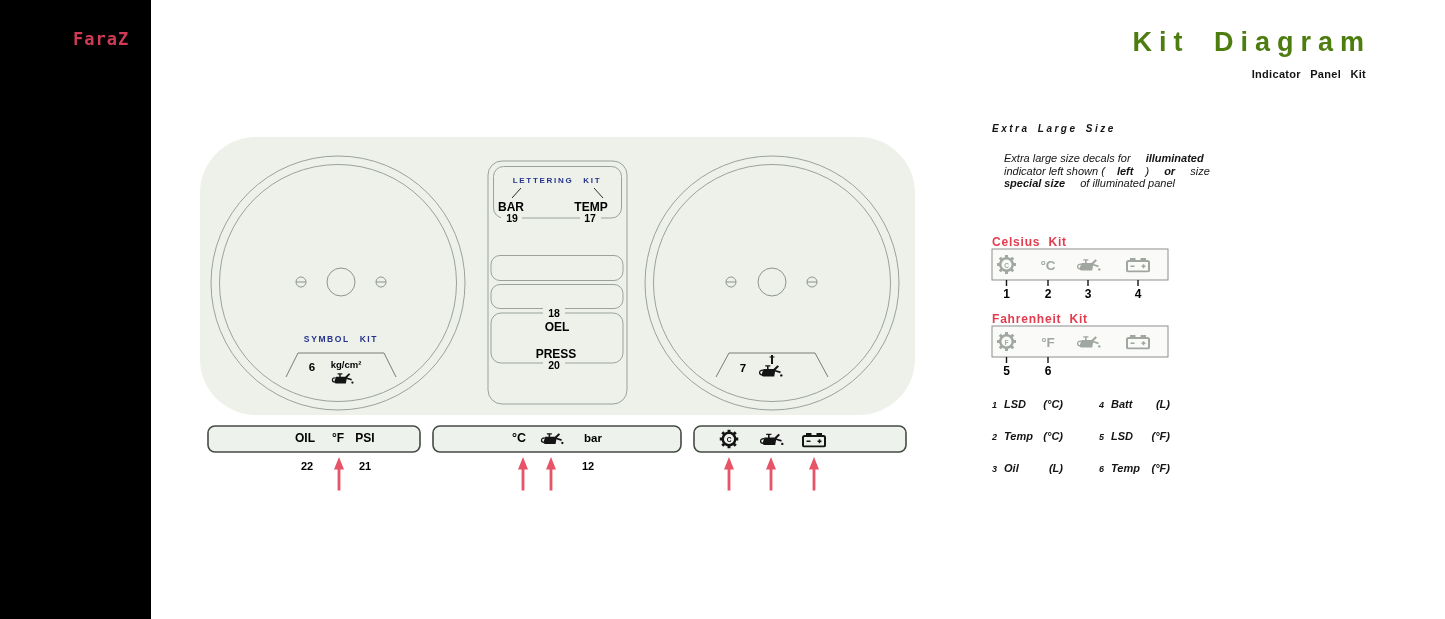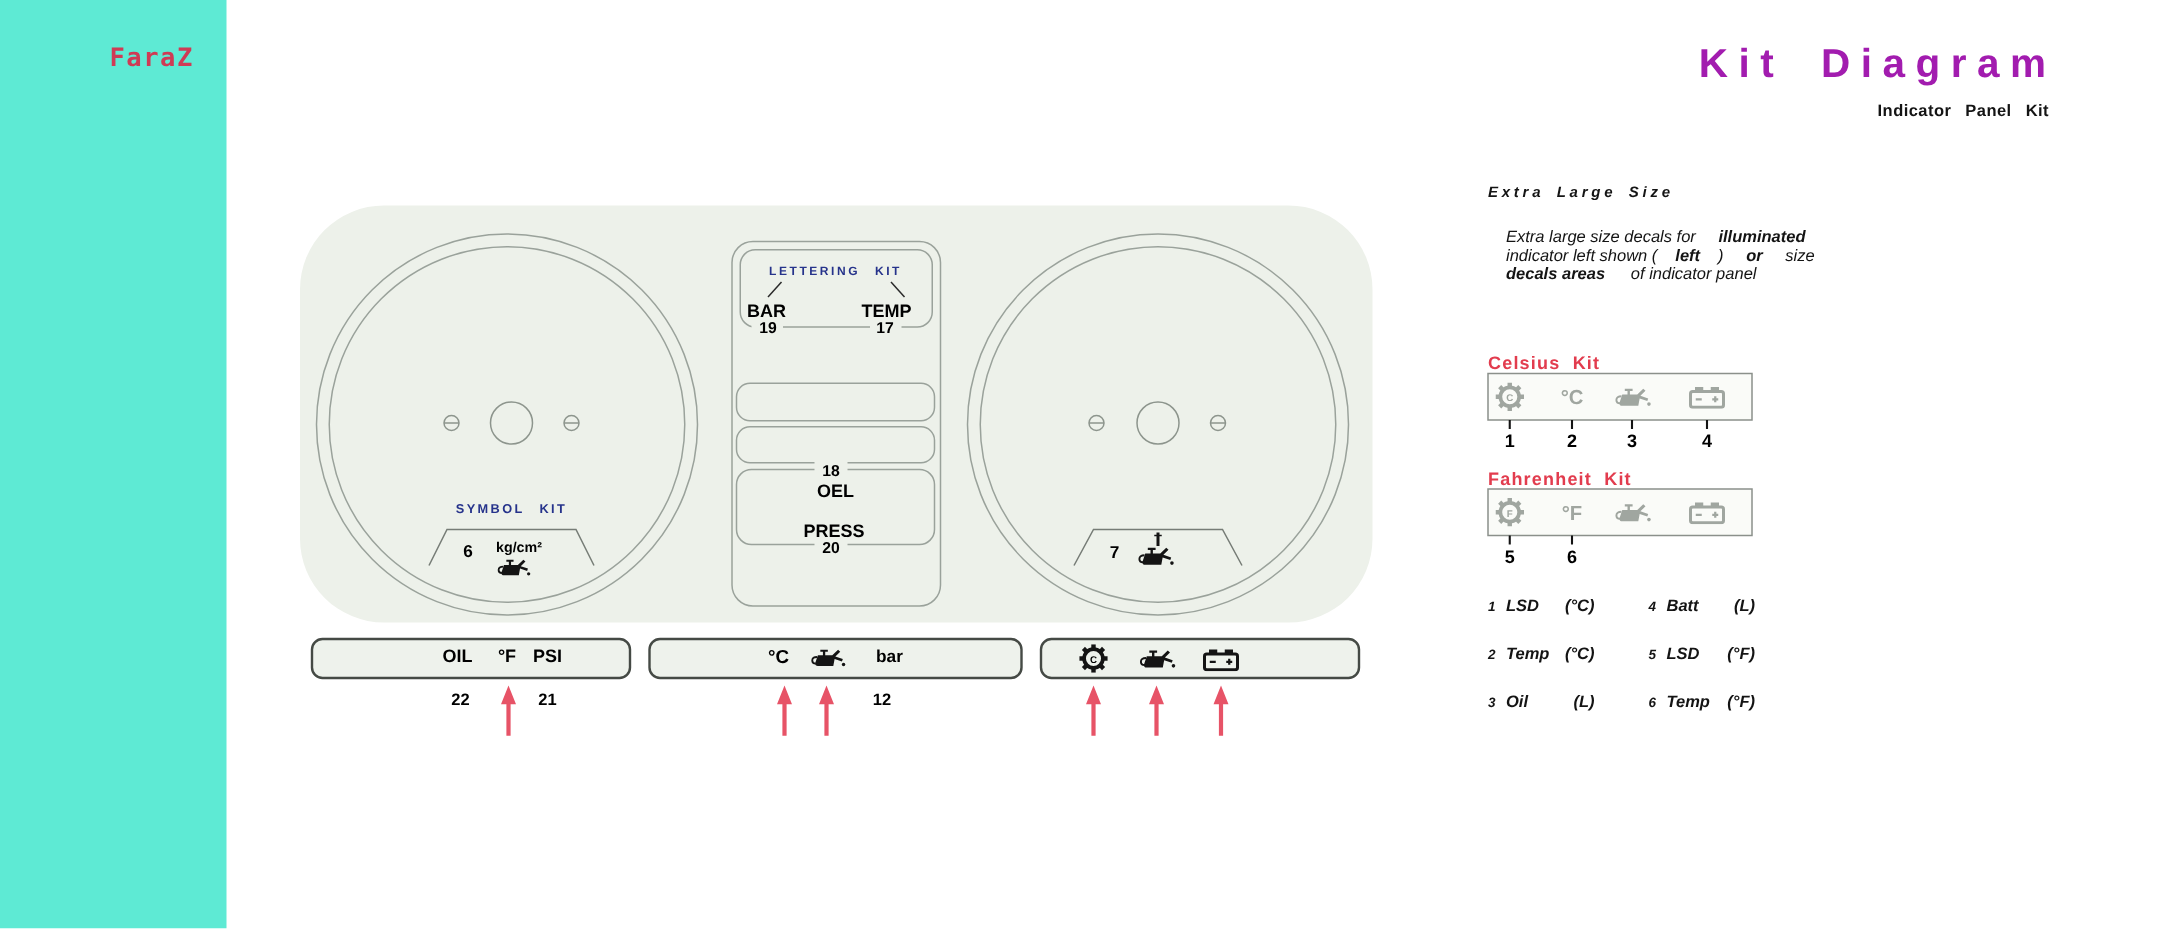--- a/index.html
+++ b/index.html
@@ -1,24 +1,24 @@
 <!DOCTYPE html>
 <html><head>
 <meta charset="utf-8">
 <style>
   html,body{margin:0;padding:0;}
   body{
     position:relative;width:1445px;height:619px;background:#ffffff;overflow:hidden;
     font-family:"Liberation Sans",sans-serif;color:#141414;
   }
-  .sidebar{position:absolute;left:0;top:0;width:151px;height:619px;background:#5eead4;}
+  .sidebar{position:absolute;left:0;top:0;width:151px;height:619px;background:#000000;}
   .logo{position:absolute;left:73px;top:29px;font-family:"DejaVu Sans Mono",monospace;
     font-size:17px;font-weight:bold;letter-spacing:1px;color:#cf3b55;}
   .title{position:absolute;right:74px;top:27px;font-size:27px;font-weight:bold;
-    letter-spacing:7px;word-spacing:10px;color:#a21caf;white-space:nowrap;}
+    letter-spacing:7px;word-spacing:10px;color:#4d7c0f;white-space:nowrap;}
   .subtitle{position:absolute;right:79px;top:68px;font-size:11px;font-weight:bold;
     word-spacing:6px;letter-spacing:.3px;color:#141414;white-space:nowrap;}
   .section-title{position:absolute;left:992px;top:123px;font-size:10px;font-weight:bold;
     font-style:italic;letter-spacing:2.5px;word-spacing:3px;white-space:nowrap;}
   .desc{position:absolute;left:992px;top:152px;width:179px;font-size:11px;line-height:12.5px;
     font-style:italic;}
   .desc .line{text-align:justify;text-align-last:justify;white-space:nowrap;display:flex;
     justify-content:space-between;}
   .desc .line span{white-space:pre;margin-left:12px;}
   .kit-title{position:absolute;font-size:12px;font-weight:bold;color:#e23c4e;
@@ -175,22 +175,22 @@
       <span style="font-weight: bold;">illuminated</span>
     </div>
   <div class="line">
       <span>indicator left shown (</span>
       <span style="font-weight: bold;">left</span>
       <span>) </span>
       <span style="font-weight: bold;">or</span>
       <span> size</span>
     </div>
   <div class="line">
-      <span style="font-weight: bold;">decals areas</span>
-      <span> of indicator panel</span>
+      <span style="font-weight: bold;">special size</span>
+      <span> of illuminated panel</span>
     </div>
 </div>
 
 <div class="kit-title" style="left:992px;top:235px;">Celsius Kit</div>
 <svg class="kit-svg" style="top:248px;" viewBox="0 0 178 52">
   <rect x="1" y="1" width="176" height="31" fill="#fafbf8" stroke="#8b908b" stroke-width="1"></rect>
   <use href="#gear" x="6" y="7" width="19" height="19" color="#a0a6a0"></use>
   <text x="15.5" y="19.5" text-anchor="middle" font-size="6.5" font-weight="bold" fill="#a0a6a0">C</text>
   <text x="57" y="21.5" text-anchor="middle" font-size="13.5" font-weight="bold" fill="#a0a6a0">°C</text>
   <use href="#oilcan" x="84" y="10" width="26" height="14" color="#a0a6a0"></use>

